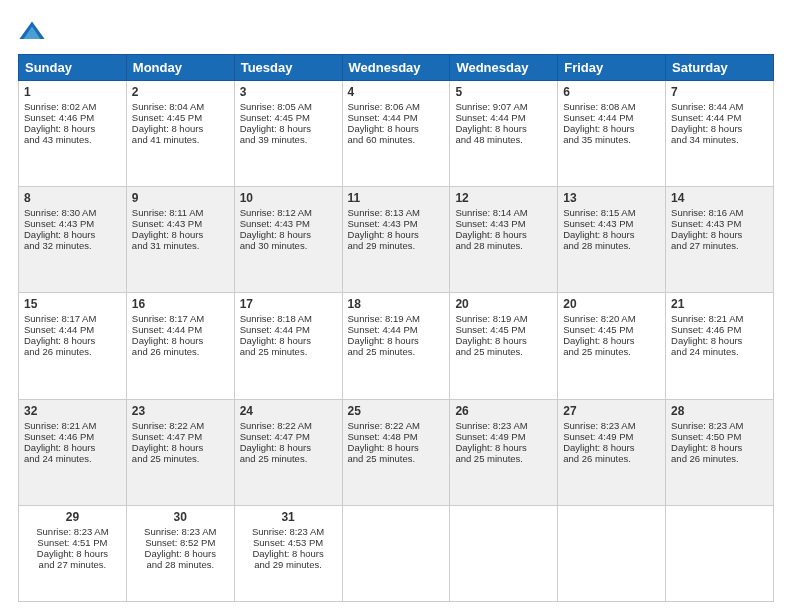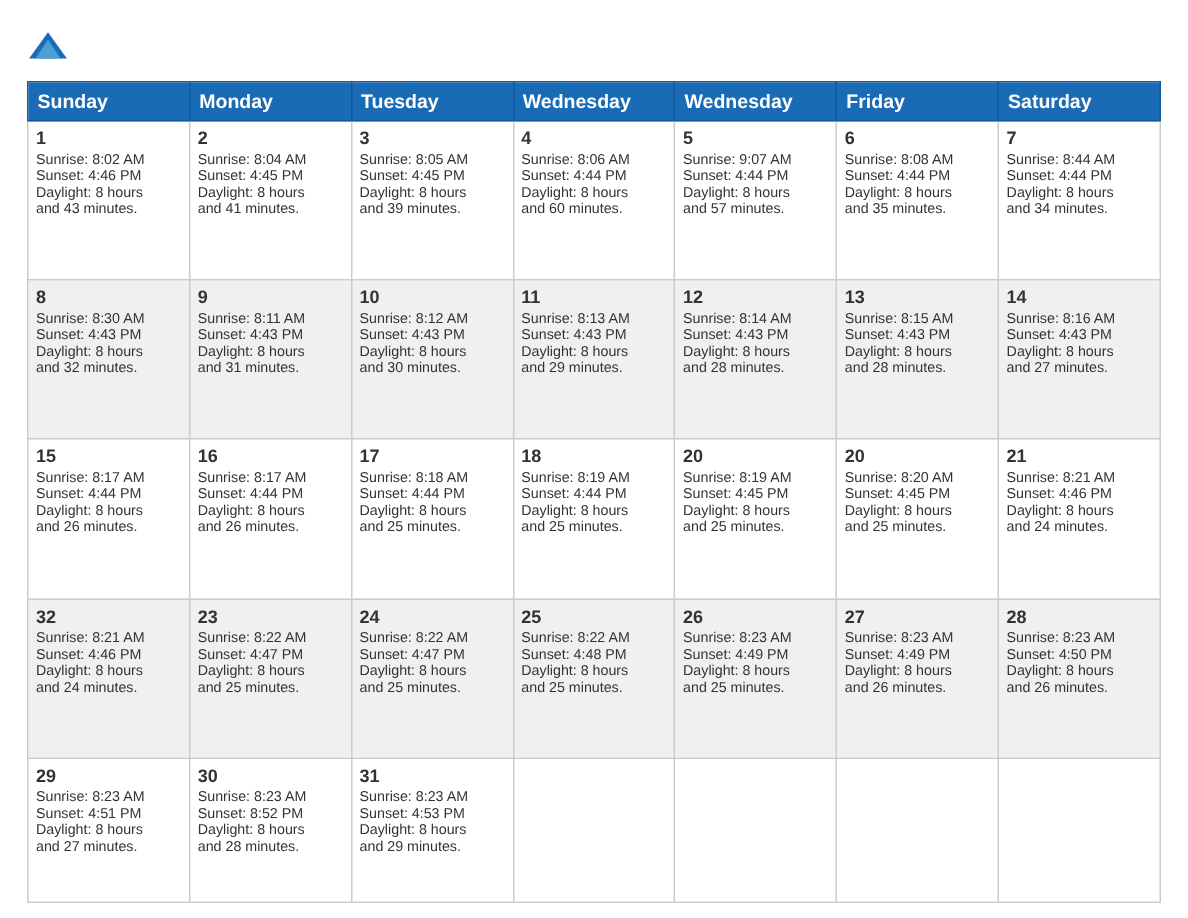--- a/index.html
+++ b/index.html
@@ -73,20 +73,21 @@
       border: 1px solid #ccc;
       vertical-align: top;
       padding: 4px 5px;
       font-size: 9.5px;
       color: #333;
       background: #fff;
       height: 84px;
     }
     .calendar tr:last-child td {
       height: 76px;
+      text-align: center;
     }
     .day-num {
       font-size: 12px;
       font-weight: bold;
       display: block;
       margin-bottom: 2px;
     }
     .empty-cell {
       background: #f5f5f5;
     }
@@ -155,21 +156,21 @@
             <div>Sunrise: 8:06 AM</div>
             <div>Sunset: 4:44 PM</div>
             <div>Daylight: 8 hours</div>
             <div>and 60 minutes.</div>
           </td>
           <td>
             <span class="day-num">5</span>
             <div>Sunrise: 9:07 AM</div>
             <div>Sunset: 4:44 PM</div>
             <div>Daylight: 8 hours</div>
-            <div>and 57 minutes.</div>
+            <div>and 48 minutes.</div>
           </td>
           <td>
             <span class="day-num">6</span>
             <div>Sunrise: 8:08 AM</div>
             <div>Sunset: 4:44 PM</div>
             <div>Daylight: 8 hours</div>
             <div>and 35 minutes.</div>
           </td>
           <td>
             <span class="day-num">7</span>

